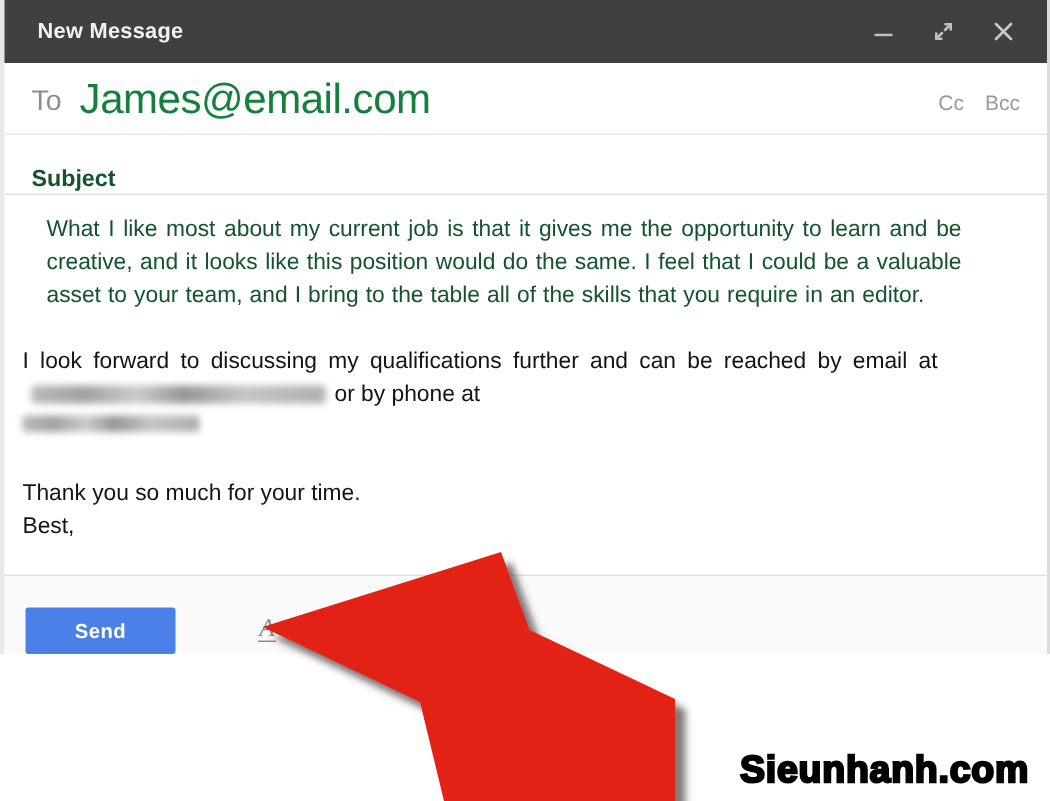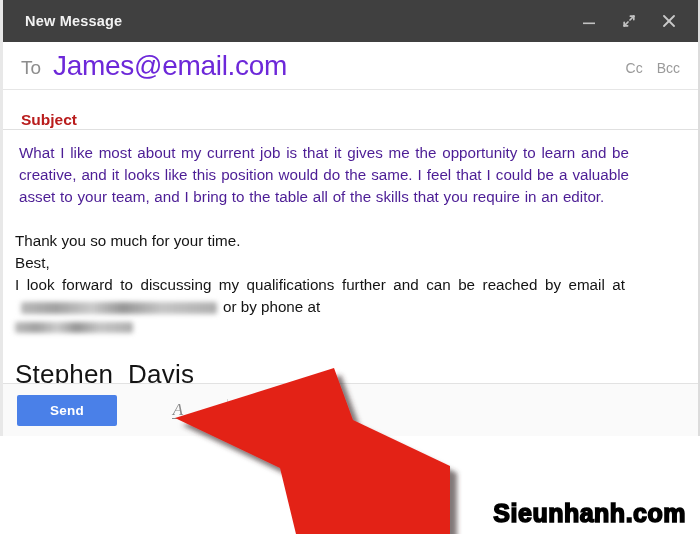--- a/index.html
+++ b/index.html
@@ -81,21 +81,21 @@
     padding: 0 18px 0 18px;
   }
   .to-label {
     color: #8d8d8d;
     font-size: 19px;
     margin-right: 12px;
     padding-top: 4px;
     white-space: nowrap;
   }
   .to-value {
-    color: #6d28d9;
+    color: #15803d;
     font-size: 28px;
     line-height: 1;
     letter-spacing: -0.3px;
     white-space: nowrap;
     flex: 1 1 auto;
   }
   .ccbcc {
     display: flex;
     gap: 14px;
     color: #9a9a9a;
@@ -111,42 +111,42 @@
     height: 40px;
     flex: 0 0 40px;
     display: flex;
     align-items: center;
     background: #ffffff;
     border-bottom: 1px solid #e0e0e0;
     box-sizing: border-box;
     padding: 0 18px;
   }
   .subject-placeholder {
-    color: #b91c1c;
+    color: #14532d;
     font-size: 15.5px;
     font-weight: bold;
     margin-top: 20px;
   }
 
   
   .body-area {
     position: relative;
     flex: 1 1 auto;
     background: #ffffff;
     box-sizing: border-box;
     padding: 12px 18px 0 12px;
     overflow: hidden;
   }
   .para {
-    color: #4c1d95;
+    color: #14532d;
     font-size: 15.2px;
     line-height: 22px;
     text-align: justify;
     text-justify: inter-word;
-    margin: 0 0 22px 4px;
+    margin: 0 0 22px 16px;
     max-width: 610px;
     word-spacing: 0.5px;
   }
   .para.last-line-normal { text-align-last: left; }
   .para-plain {
     color: #141414;
     font-size: 15.2px;
     line-height: 22px;
     margin: 0;
     text-align: left;
@@ -178,21 +178,21 @@
   }
 
   
   .toolbar {
     position: relative;
     height: 53px;
     flex: 0 0 53px;
     background: #fafafa;
     border-top: 1px solid #e2e2e2;
     display: flex;
-    align-items: center;
+    align-items: flex-end;
     box-sizing: border-box;
     padding: 0 14px;
     gap: 16px;
   }
   .send-btn {
     background: #4a80e8;
     color: #ffffff;
     font-size: 13.5px;
     font-weight: bold;
     border: none;
@@ -321,30 +321,30 @@
     </div>
 
     <div class="subject-row">
       <div class="subject-placeholder">Subject</div>
     </div>
 
     <div class="body-area">
 
       <p class="para last-line-normal">What I like most about my current job is that it gives me the opportunity to learn and be creative, and it looks like this position would do the same. I feel that I could be a valuable asset to your team, and I bring to the table all of the skills that you require in an editor.</p>
 
-      <div>
-        <p class="para-plain">Thank you so much for your time.</p>
-        <p class="para-plain">Best,</p>
-      </div>
-
       <div style="margin-bottom:22px;">
         <p class="para-plain" style="max-width:610px;text-align:justify;text-align-last:left;"><span>I look forward to discussing my qualifications further and can be reached by email at</span><span class="redact email"></span><span>or by phone at</span></p>
         <div class="phone-line">
           <span class="redact phone"></span>
         </div>
+      </div>
+
+      <div>
+        <p class="para-plain">Thank you so much for your time.</p>
+        <p class="para-plain">Best,</p>
       </div>
 
       <div class="signature">Stephen  Davis</div>
 
     </div>
 
     <div class="toolbar">
 
       <button class="send-btn">Send</button>
 

